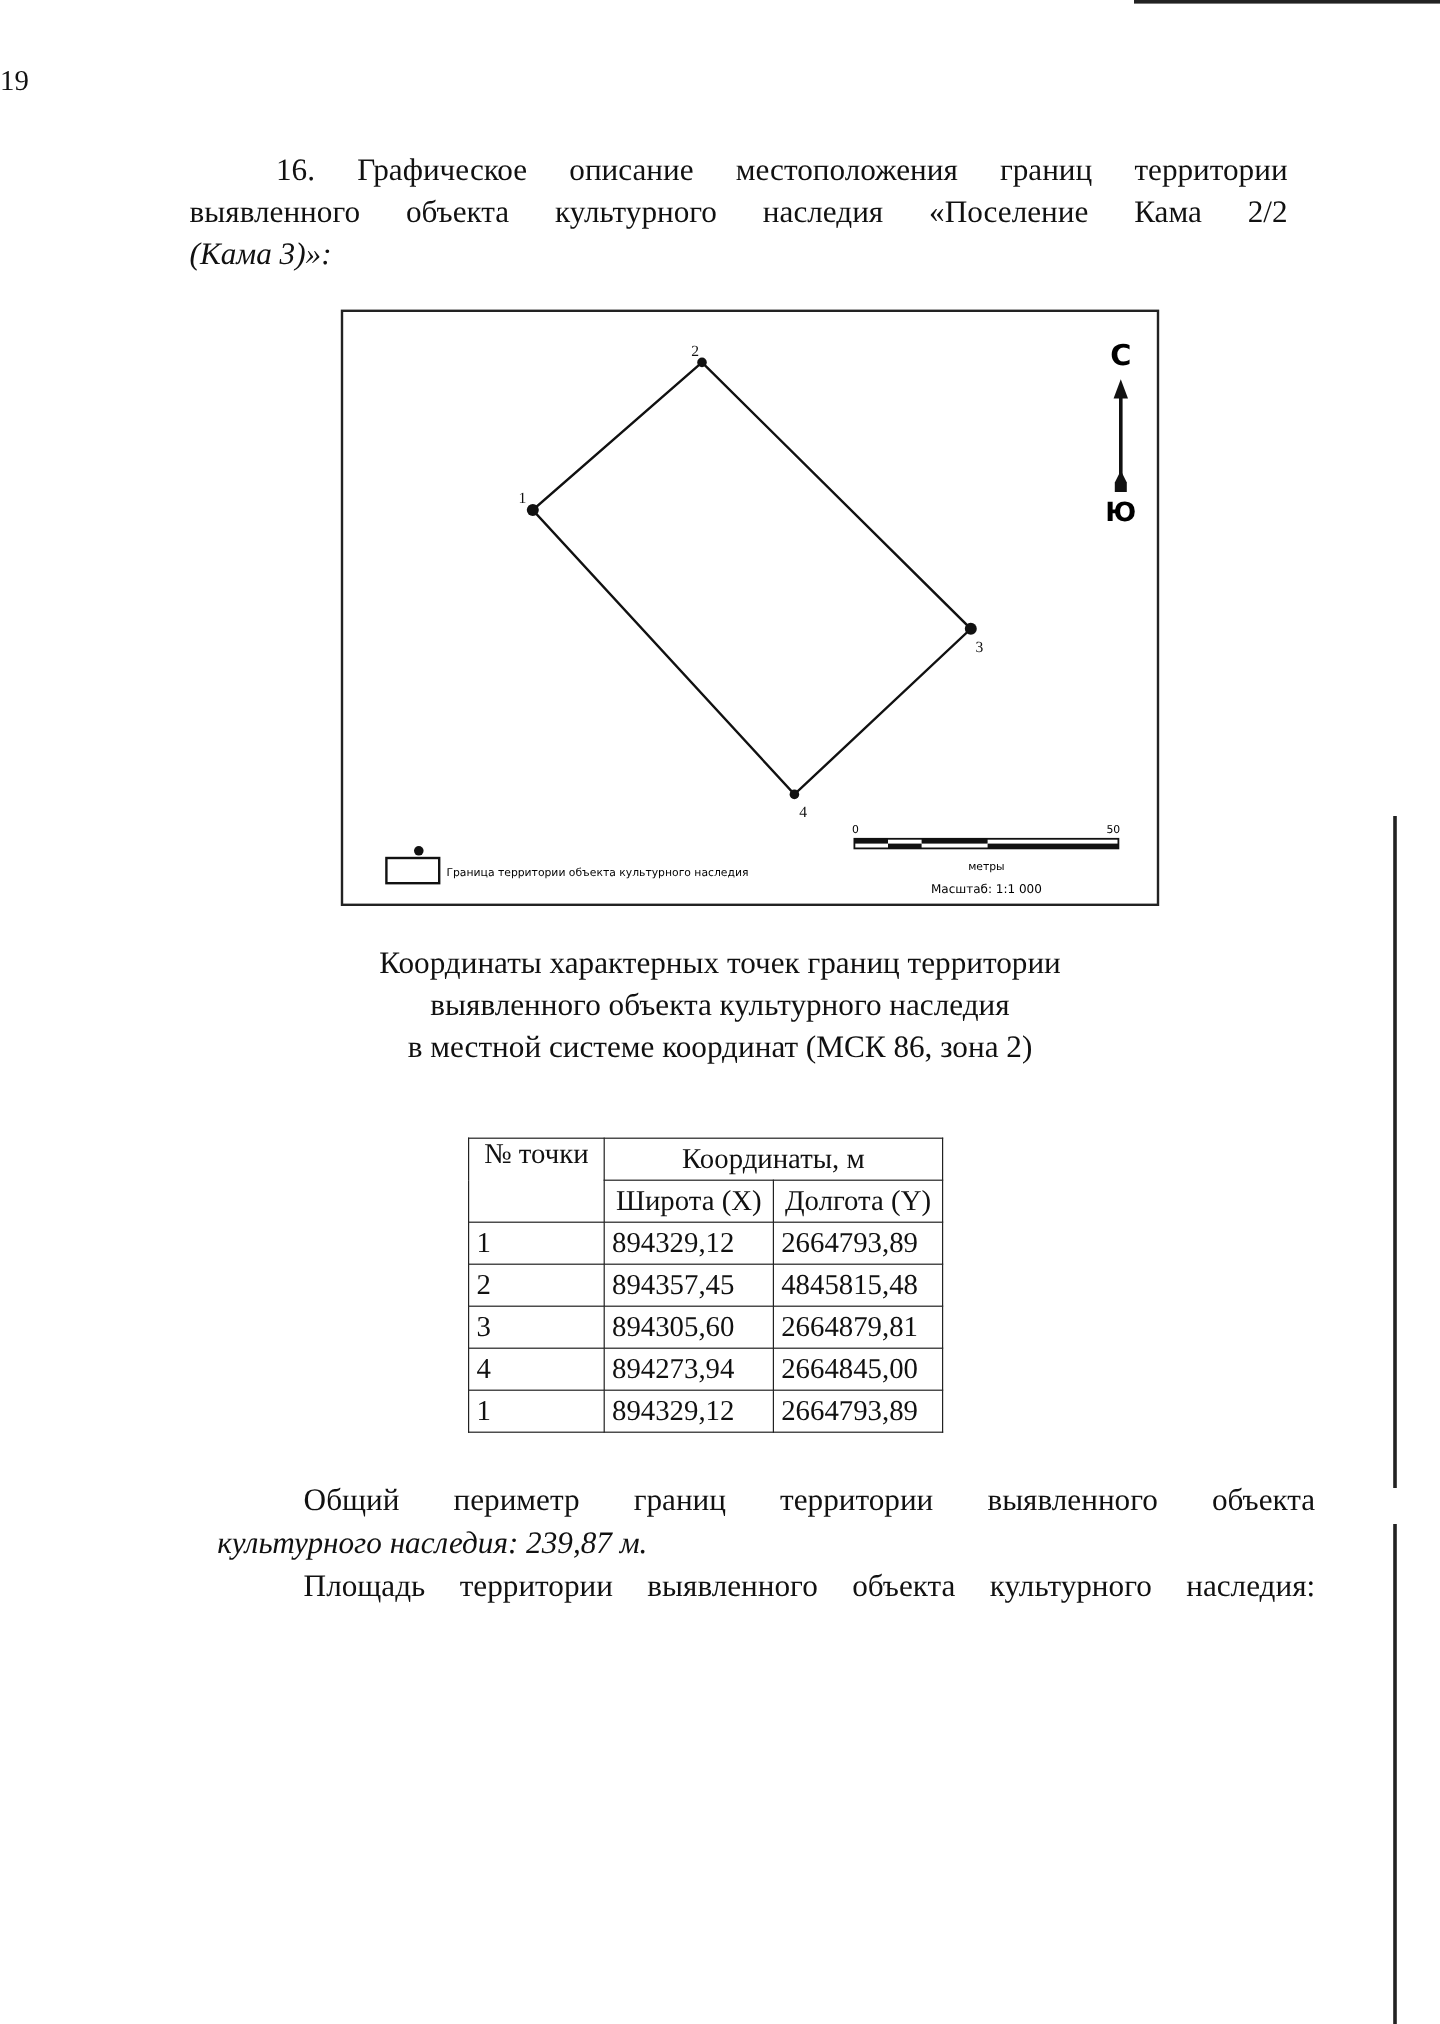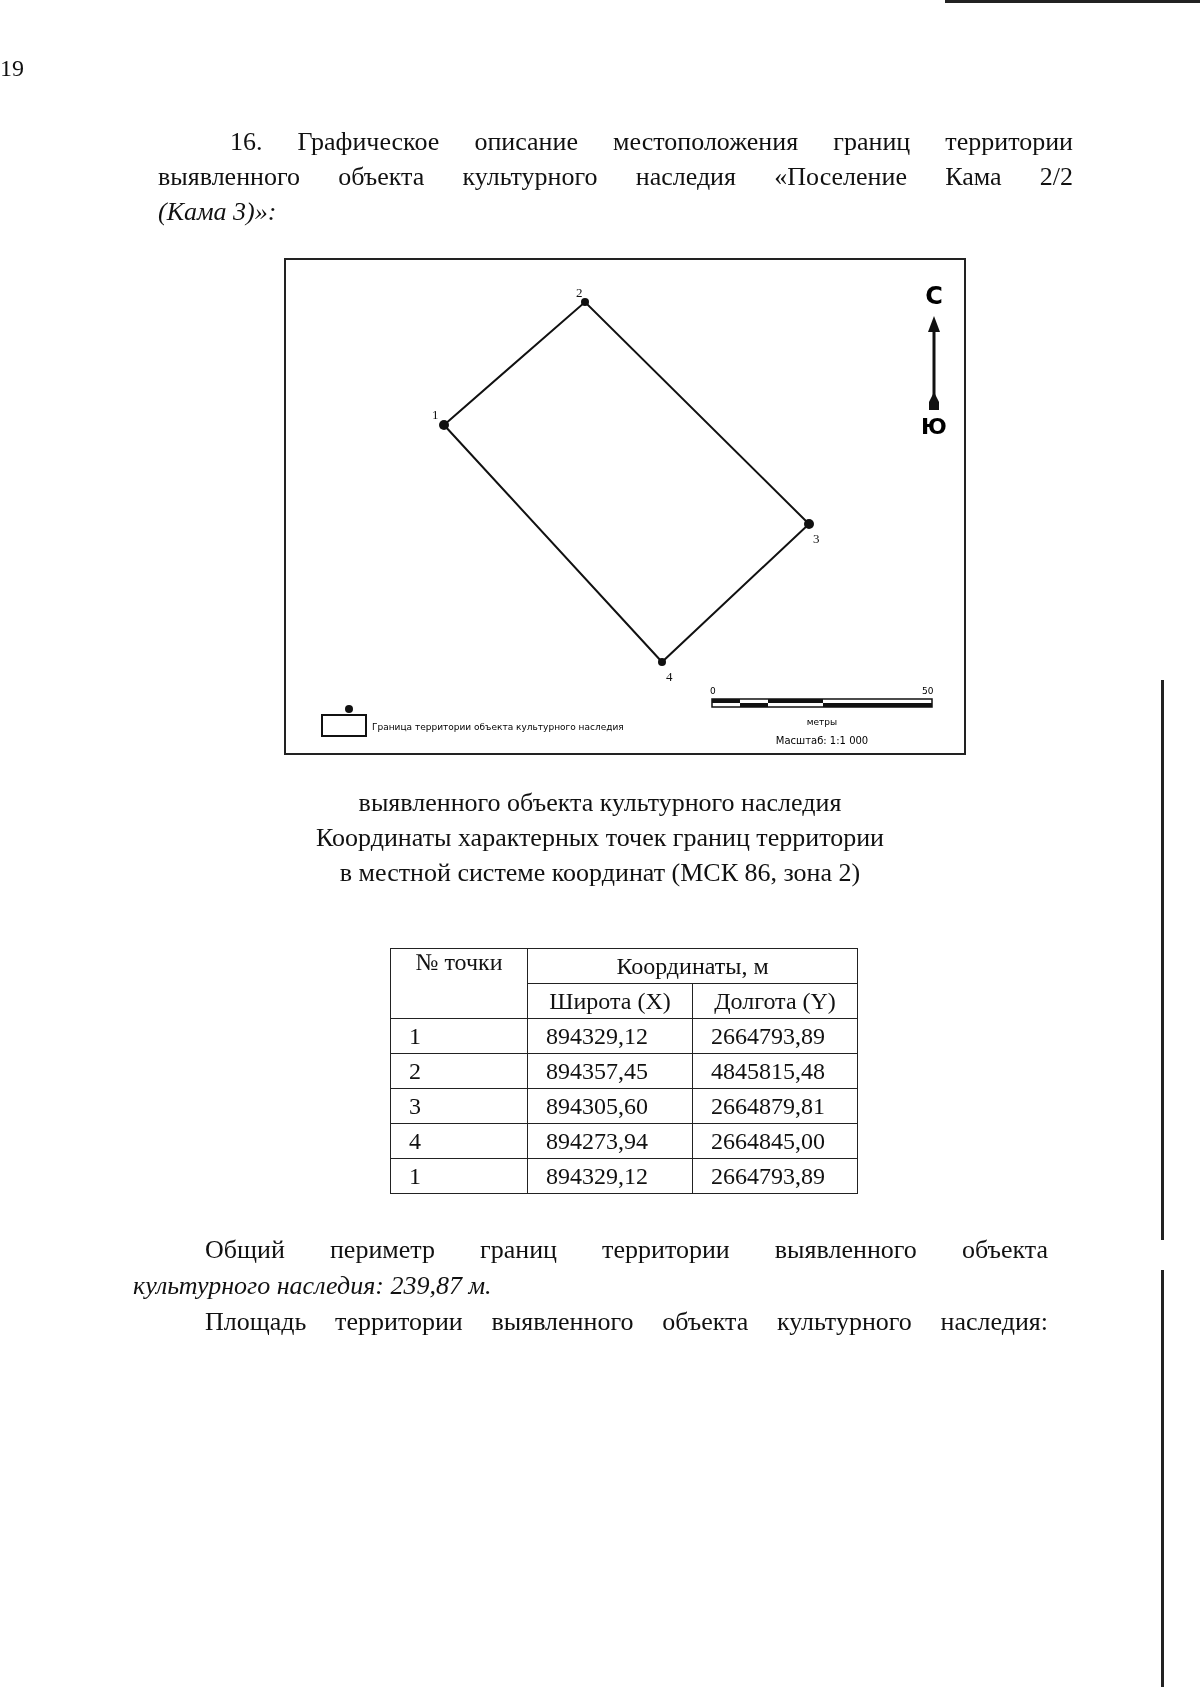--- a/index.html
+++ b/index.html
@@ -9,21 +9,21 @@
   .right-edge { position: absolute; left: 1161px; width: 3px; background: #222; }
   .page-num { position: absolute; top: 55px; left: 0; width: 1200px; text-align: left; font-size: 24px; }
   .para { position: absolute; left: 133px; width: 915px; font-size: 26px; line-height: 35px; text-align: justify; }
   .para .line { display: block; text-align: justify; text-align-last: justify; }
   .para .line.last { text-align-last: left; font-style: italic; }
   .indent { padding-left: 72px; }
   .map-frame { position: absolute; left: 284px; top: 258px; width: 682px; height: 497px; border: 2px solid #222; box-sizing: border-box; background: #fff; }
   .map-svg { position: absolute; left: 0; top: 0; }
   .caption { position: absolute; left: 0; width: 1200px; text-align: center; font-size: 26px; line-height: 35px; top: 785px; }
   table.coords { position: absolute; left: 390px; top: 948px; border-collapse: collapse; font-size: 24px; }
-  table.coords td, table.coords th { border: 1.5px solid #222; font-weight: normal; padding: 0 18px; height: 34px; }
+  table.coords td, table.coords th { border: 1.5px solid #222; font-weight: normal; padding: 0 6px; height: 34px; }
   .summary { position: absolute; left: 133px; width: 915px; font-size: 26px; line-height: 36px; }
 </style>
 </head>
 <body>
 
 <div class="top-rule"></div>
 <div class="right-edge" style="top:680px;height:560px;"></div>
 <div class="right-edge" style="top:1270px;height:417px;"></div>
 
 <div class="page-num">19</div>
@@ -69,22 +69,22 @@
     </g>
     <g>
       <circle cx="347" cy="707" r="4" fill="#111"></circle>
       <rect x="320" y="713" width="44" height="21" fill="#fff" stroke="#111" stroke-width="2"></rect>
       <text x="370" y="728" font-family="DejaVu Sans, sans-serif" font-size="9">Граница территории объекта культурного наследия</text>
     </g>
   </svg>
 </div>
 
 <div class="caption">
+  <div>Координаты характерных точек границ территории</div>
   <div>выявленного объекта культурного наследия</div>
-  <div>Координаты характерных точек границ территории</div>
   <div>в местной системе координат (МСК 86, зона 2)</div>
 </div>
 
 <table class="coords">
   <tbody>
       <tr>
     <th rowspan="2" style="width:100px;vertical-align:top;">№ точки</th>
     <th colspan="2">Координаты, м</th>
   </tr>
   <tr>
@@ -112,17 +112,17 @@
     <td>2664845,00</td>
   </tr>
   <tr>
     <td>1</td>
     <td>894329,12</td>
     <td>2664793,89</td>
   </tr>
 </tbody>
   </table>
 
-<div class="summary para" style="top:1232px;">
+<div class="summary para" style="top:1232px;margin-left:48px;">
   <span class="line indent">Общий периметр границ территории выявленного объекта</span>
   <span class="line last">культурного наследия: 239,87 м.</span>
   <span class="line indent">Площадь территории выявленного объекта культурного наследия:</span>
 </div>
 
 </body></html>

